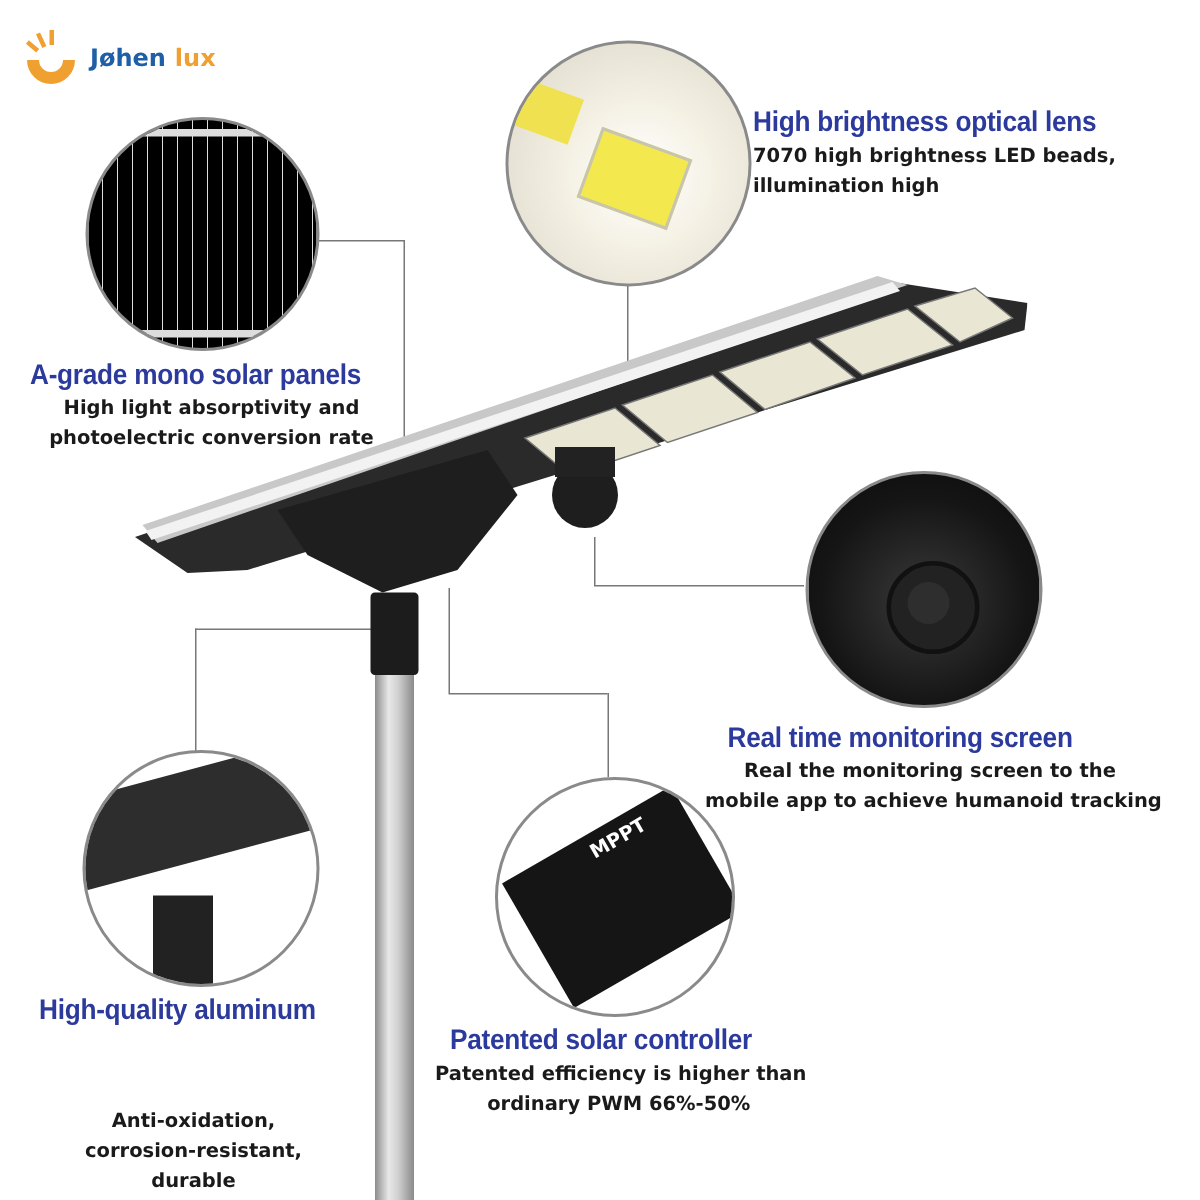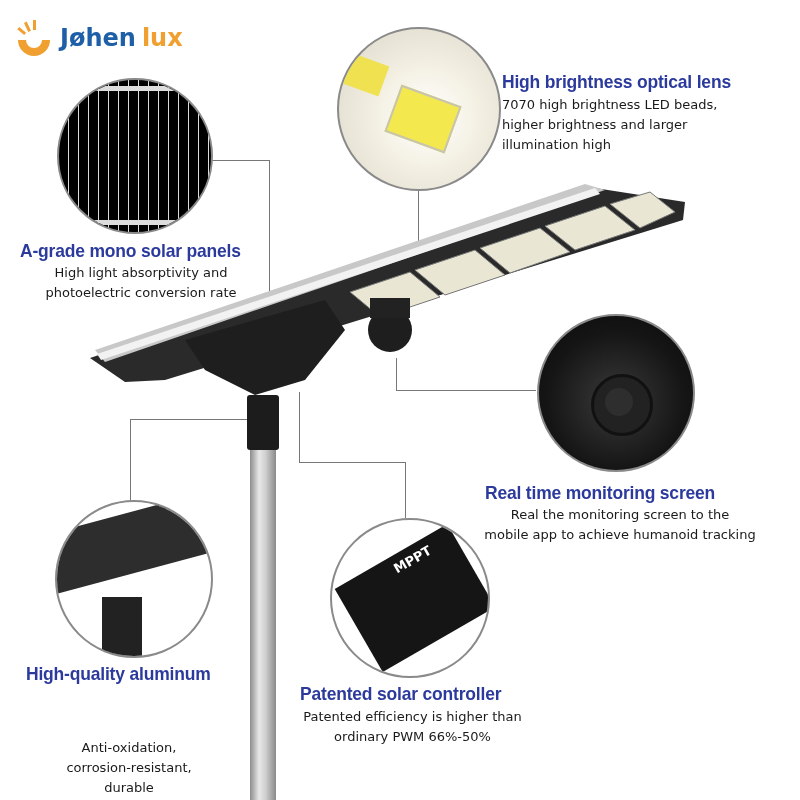--- a/index.html
+++ b/index.html
@@ -1,23 +1,23 @@
 <!DOCTYPE html>
 <html><head>
 <meta charset="utf-8">
 <style>
   html, body { margin: 0; padding: 0; }
   body { width: 800px; height: 800px; background: #ffffff; position: relative; overflow: hidden; font-family: "DejaVu Sans", sans-serif; }
   .abs { position: absolute; }
   .logo { left: 14px; top: 18px; display: flex; align-items: center; gap: 6px; }
-  .logo-text { font-family: "DejaVu Sans", sans-serif; font-weight: bold; font-size: 24px; letter-spacing: 0px; }
+  .logo-text { font-family: "DejaVu Sans", sans-serif; font-weight: bold; font-size: 16px; letter-spacing: 0px; }
   .logo-blue { color: #1f5fa8; }
   .logo-orange { color: #f0a030; }
   .headline { font-family: "Liberation Sans", sans-serif; font-weight: bold; color: #2b3a9c; font-size: 19px; transform: scaleX(0.92); transform-origin: left center; white-space: nowrap; letter-spacing: -0.2px; }
-  .desc { font-family: "DejaVu Sans", sans-serif; color: #1a1a1a; font-size: 13px; line-height: 20px; white-space: nowrap; }
+  .desc { font-family: "DejaVu Sans", sans-serif; color: #1a1a1a; font-size: 13px; line-height: 20px; white-space: nowrap; font-weight: bold; }
   .center { text-align: center; }
   .circle { border-radius: 50%; border: 2px solid #8a8a8a; overflow: hidden; box-sizing: border-box; }
   .line { background: #777; }
 </style>
 </head>
 <body>
 
 <div class="abs logo">
   <svg width="40" height="40" viewBox="0 0 40 40">
     <path d="M4 22 A16 16 0 0 0 36 22 L28 22 A8 8 0 0 1 12 22 Z" fill="#f0a030"></path>
@@ -86,21 +86,20 @@
 
 <div class="abs headline" style="left:20px; top:240px;">A-grade mono solar panels</div>
 <div class="abs desc center" style="left:20px; top:263px; width:242px;">
   <div>High light absorptivity and</div>
   <div>photoelectric conversion rate</div>
 </div>
 
 <div class="abs headline" style="left:502px; top:71px;">High brightness optical lens</div>
 <div class="abs desc" style="left:502px; top:95px;">
   <div>7070 high brightness LED beads,</div>
-  <div>higher brightness and larger</div>
   <div>illumination high</div>
 </div>
 
 <div class="abs headline" style="left:485px; top:482px;">Real time monitoring screen</div>
 <div class="abs desc center" style="left:470px; top:505px; width:300px;">
   <div>Real the monitoring screen to the</div>
   <div>mobile app to achieve humanoid tracking</div>
 </div>
 
 <div class="abs headline" style="left:26px; top:663px;">High-quality aluminum</div>

